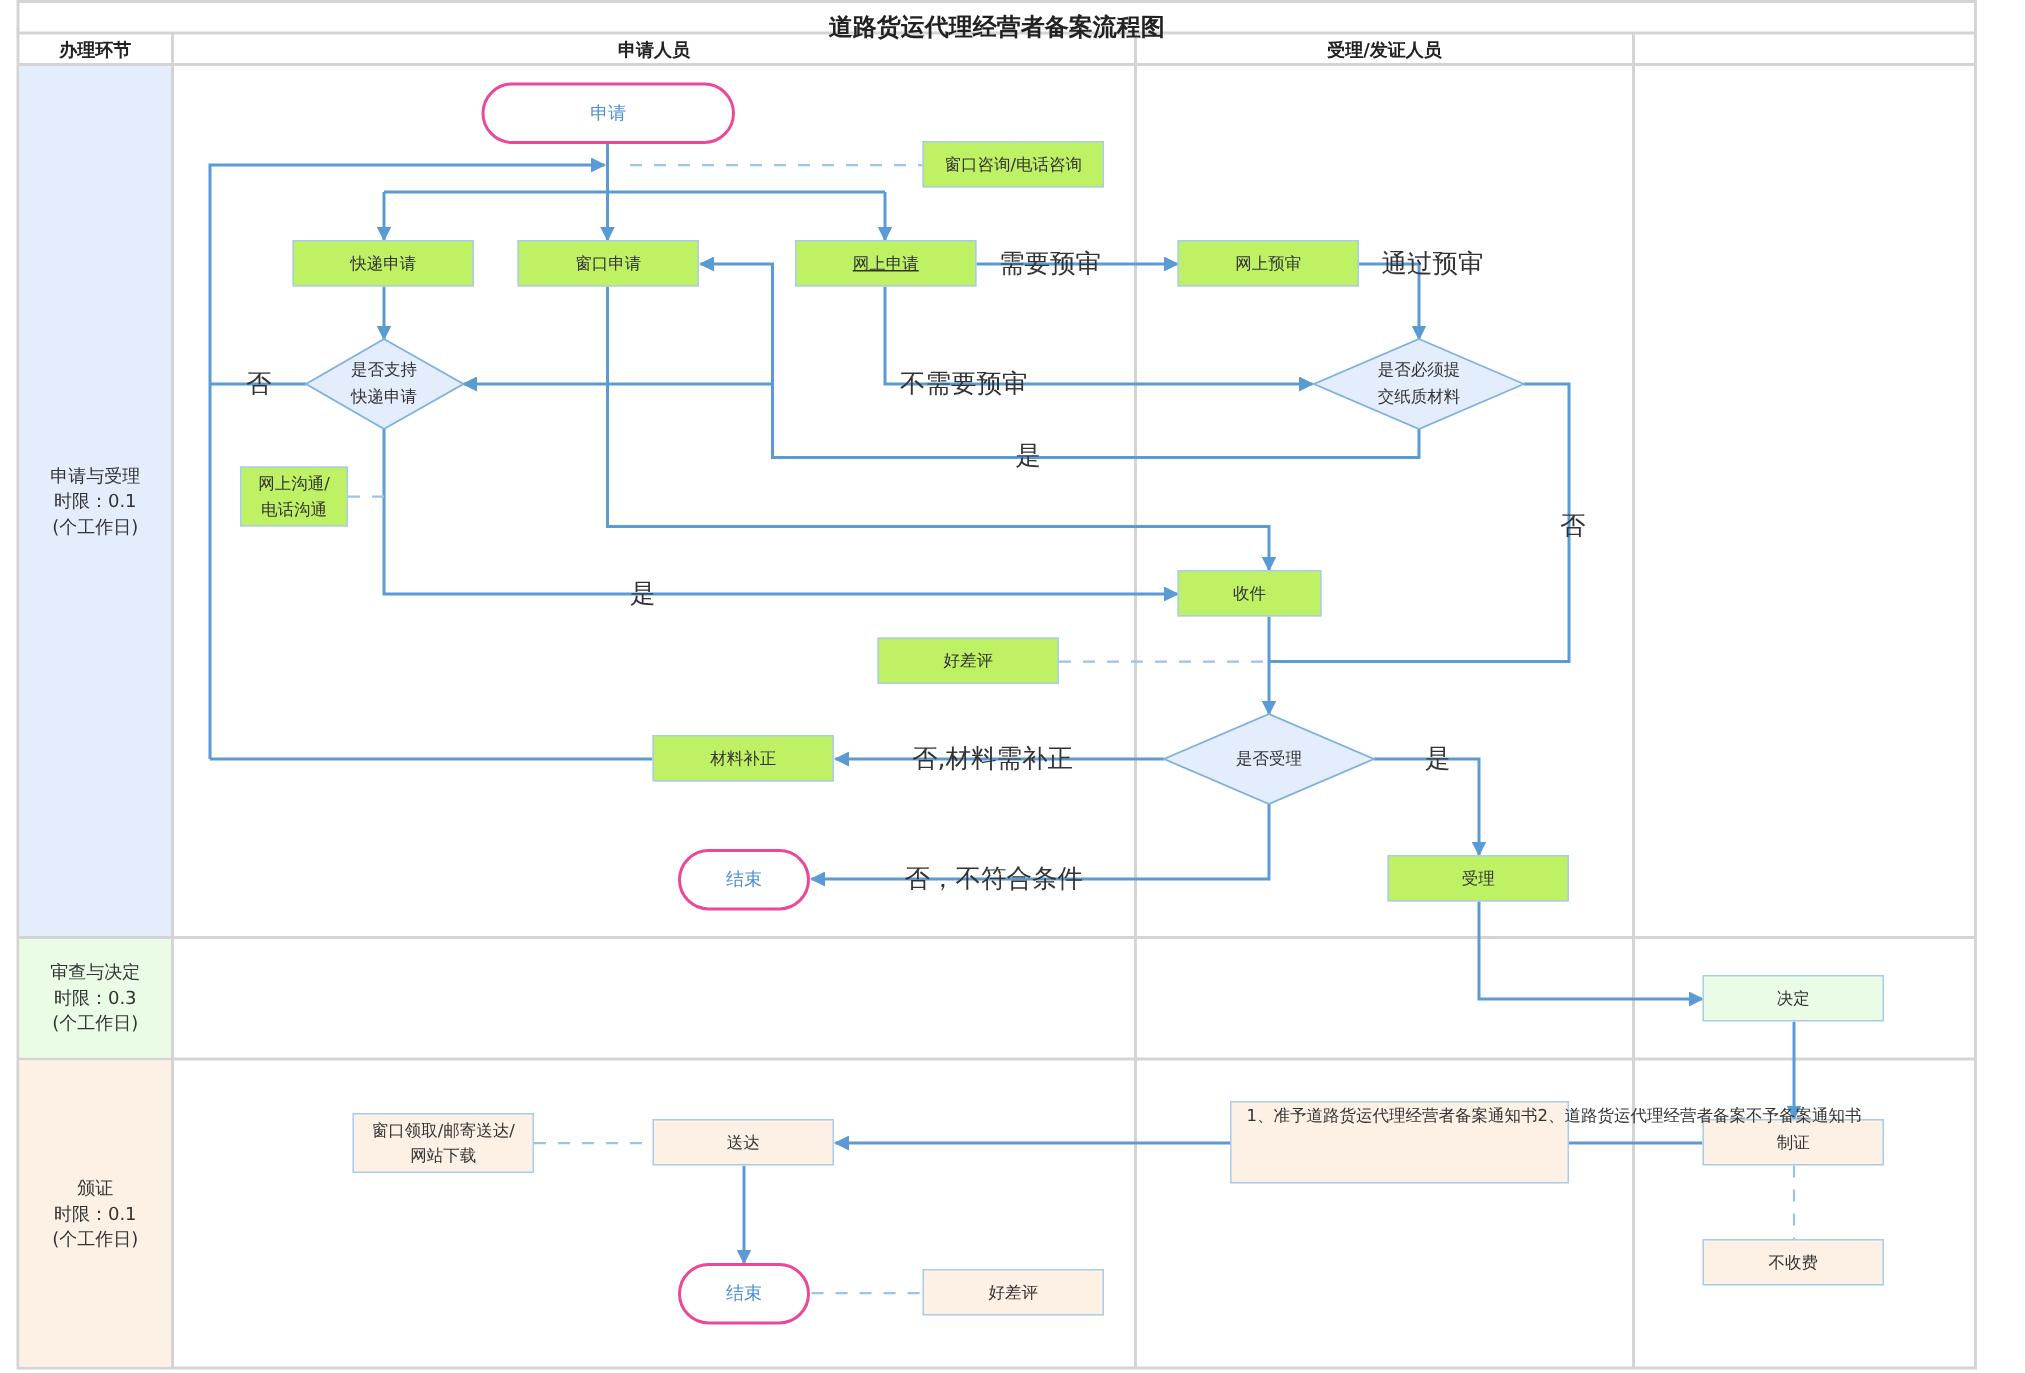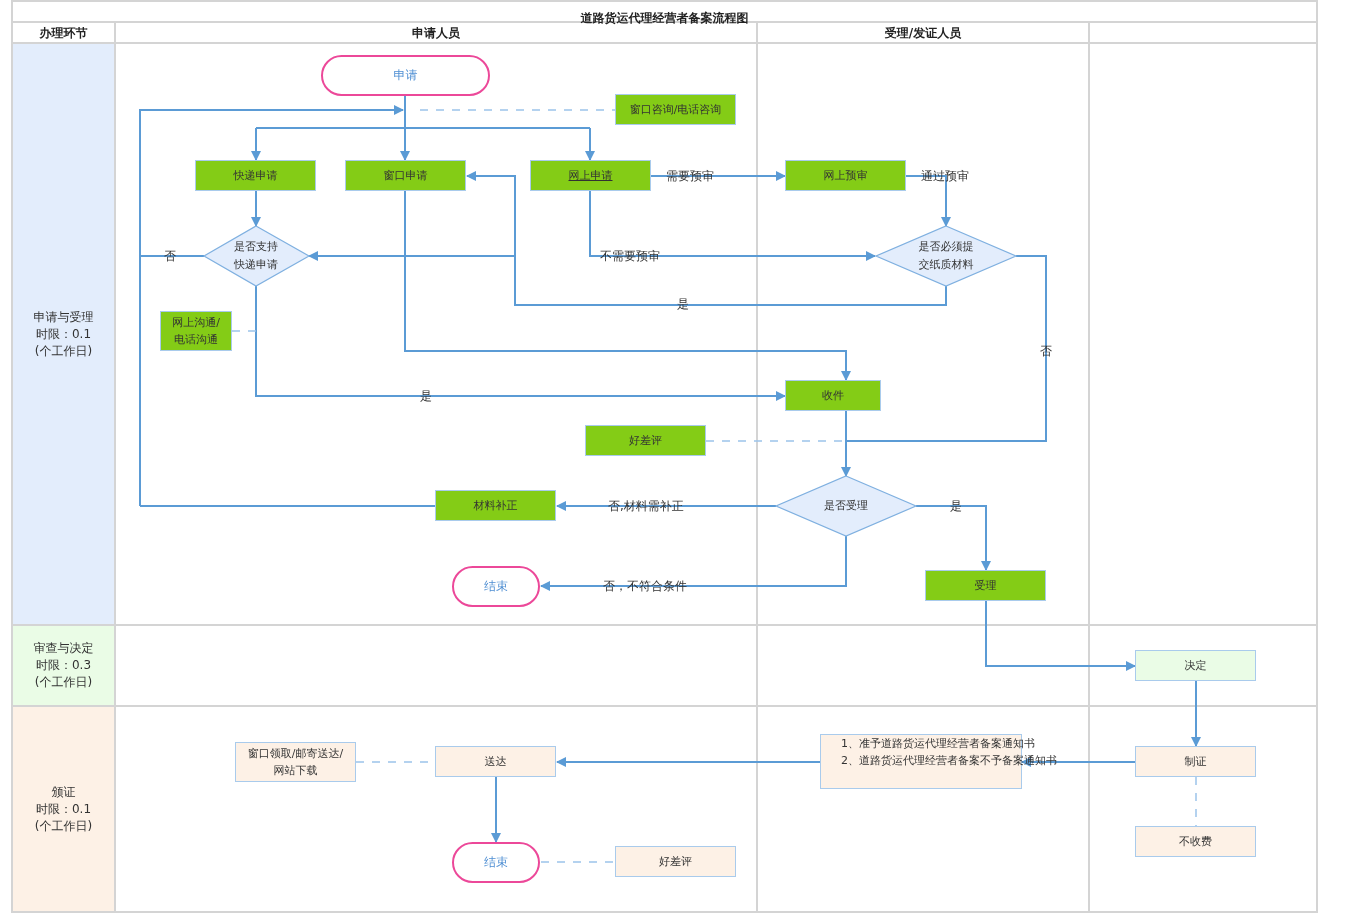--- a/index.html
+++ b/index.html
@@ -1,29 +1,29 @@
 <!DOCTYPE html>
 <html><head>
 <meta charset="utf-8">
 <style>
   html, body { margin: 0; padding: 0; background: #ffffff; }
   body { width: 1350px; height: 915px; position: relative; overflow: hidden;
          font-family: "DejaVu Sans", "Liberation Sans", sans-serif; color: #222; }
   #stage { position: absolute; left: 0; top: 0; width: 1350px; height: 915px; }
   .cell { position: absolute; box-sizing: border-box; display: flex; align-items: center; justify-content: center; text-align: center; }
-  .title-row { left: 12px; top: 0; width: 1305px; height: 37px; font-size: 12px; font-weight: bold; }
+  .title-row { left: 12px; top: 0; width: 1305px; height: 37px; font-size: 16px; font-weight: bold; }
   .hdr { top: 22px; height: 22px; font-size: 12px; font-weight: bold; }
   .lane-label { font-size: 12px; line-height: 17px; color: #333; white-space: pre-line; }
   .node { position: absolute; box-sizing: border-box; display: flex; align-items: center; justify-content: center;
           text-align: center; font-size: 11px; color: #333; border: 1px solid #a9cbec; line-height: 17px; }
-  .blue { background: #84cc16; }
+  .blue { background: #bef264; }
   .green { background: #eafce6; }
   .peach { background: #fdf1e6; }
   .term { background: #fff; border: 2px solid #ec4899; border-radius: 22px; color: #4f8fd3; font-size: 12px; }
-  .lbl { position: absolute; font-size: 12px; color: #333; white-space: nowrap; line-height: 13px; }
+  .lbl { position: absolute; font-size: 17px; color: #333; white-space: nowrap; line-height: 13px; }
   .diamond-text { position: absolute; font-size: 11px; color: #333; text-align: center; line-height: 18px; display: flex; align-items: center; justify-content: center; }
   .list-node { justify-content: flex-start; padding-left: 20px; text-align: left; }
   svg { position: absolute; left: 0; top: 0; }
 </style>
 </head>
 <body>
 
 <div id="stage">
 
   <svg id="grid" width="1350" height="915">
@@ -148,21 +148,21 @@
   <div class="diamond-text" style="left:796px;top:492px;width:100px;height:28px;">是否受理</div>
 
   <div class="node blue" style="left:435px;top:490px;width:121px;height:31px;">材料补正</div>
   <div class="node term" style="left:452px;top:566px;width:88px;height:41px;">结束</div>
   <div class="node blue" style="left:925px;top:570px;width:121px;height:31px;">受理</div>
 
   <div class="node green" style="left:1135px;top:650px;width:121px;height:31px;">决定</div>
   <div class="node peach" style="left:1135px;top:746px;width:121px;height:31px;">制证</div>
   <div class="node peach" style="left:1135px;top:826px;width:121px;height:31px;">不收费</div>
 
-  <div class="node peach list-node" style="left:820px;top:734px;width:202px;height:55px;flex-direction:column;align-items:flex-start;">
+  <div class="node peach list-node" style="left:820px;top:734px;width:226px;height:55px;flex-direction:row;align-items:flex-start;padding-left:10px;">
     <span style="white-space:nowrap;">1、准予道路货运代理经营者备案通知书</span>
     <span style="white-space:nowrap;">2、道路货运代理经营者备案不予备案通知书</span>
   </div>
 
   <div class="node peach" style="left:435px;top:746px;width:121px;height:31px;">送达</div>
   <div class="node peach" style="left:235px;top:742px;width:121px;height:40px;white-space:pre-line;">窗口领取/邮寄送达/
 网站下载</div>
   <div class="node term" style="left:452px;top:842px;width:88px;height:41px;">结束</div>
   <div class="node peach" style="left:615px;top:846px;width:121px;height:31px;">好差评</div>
 

